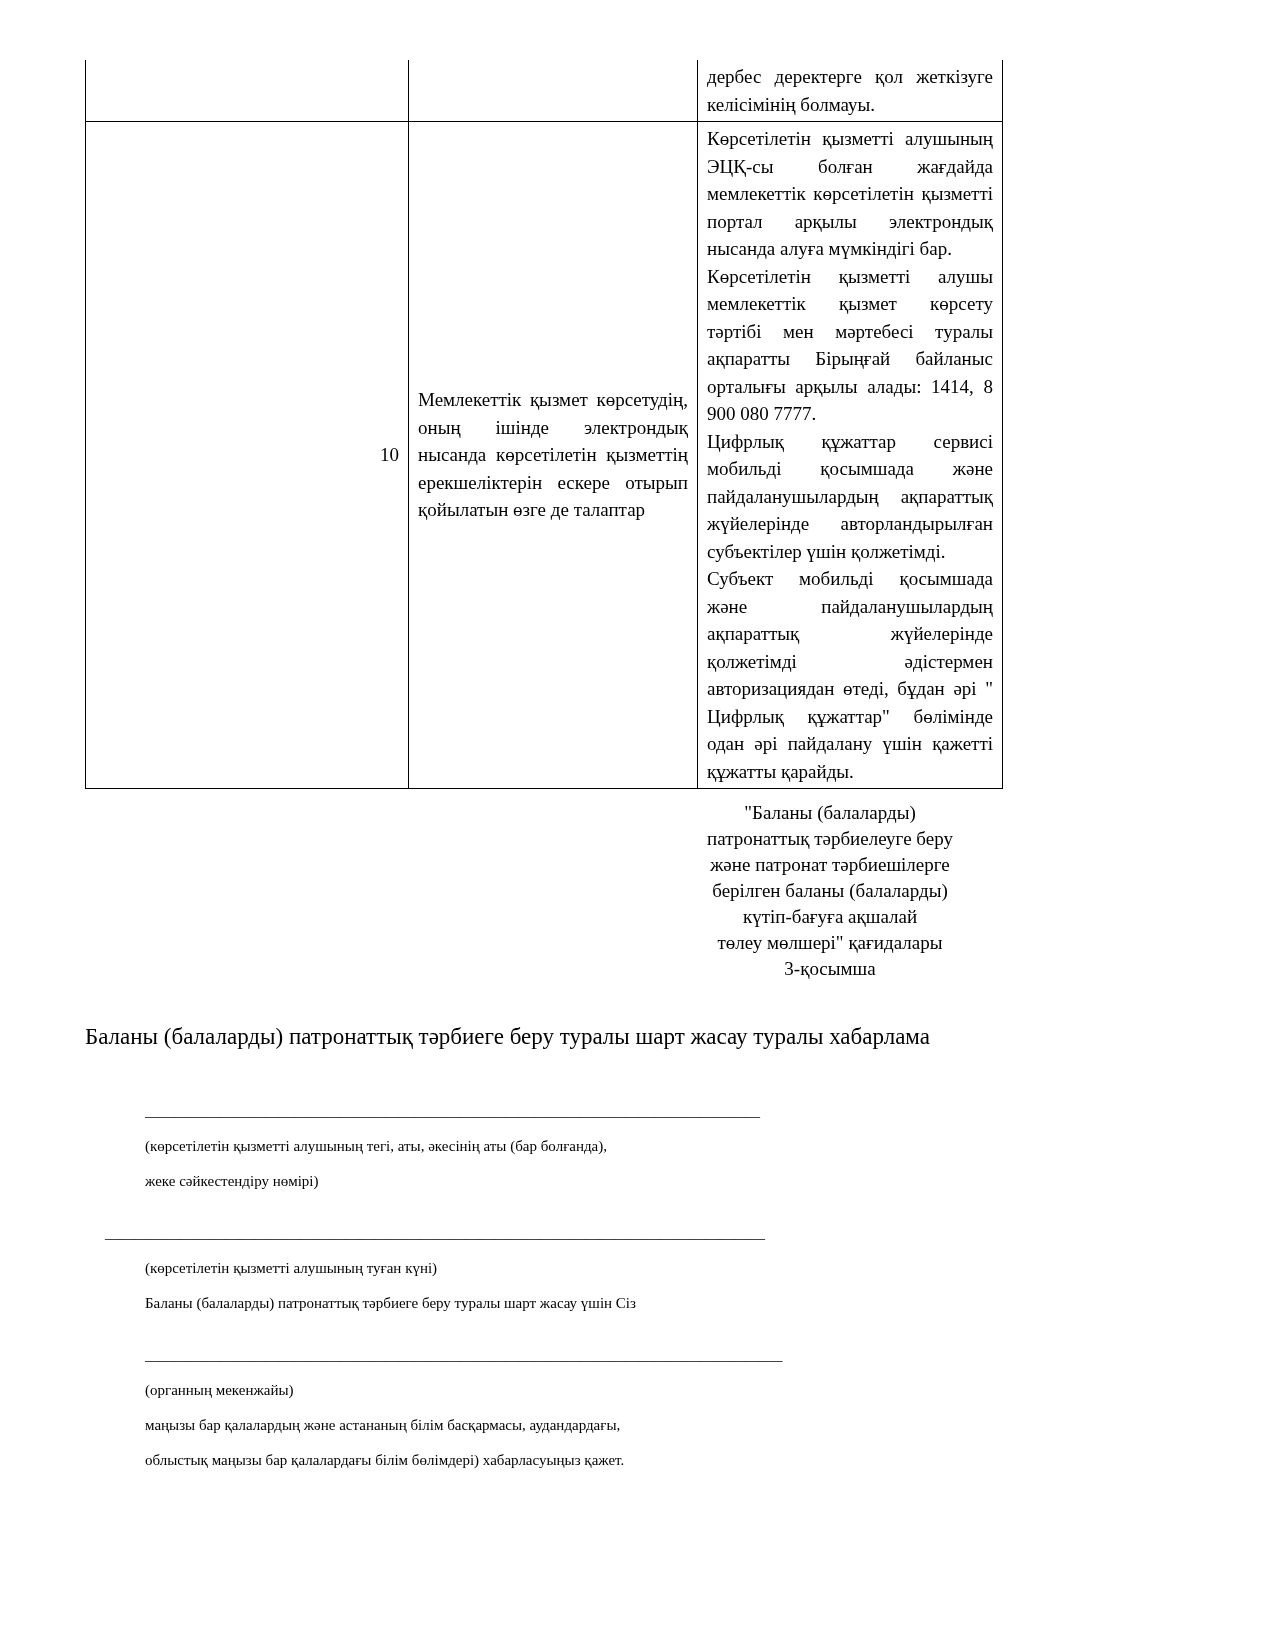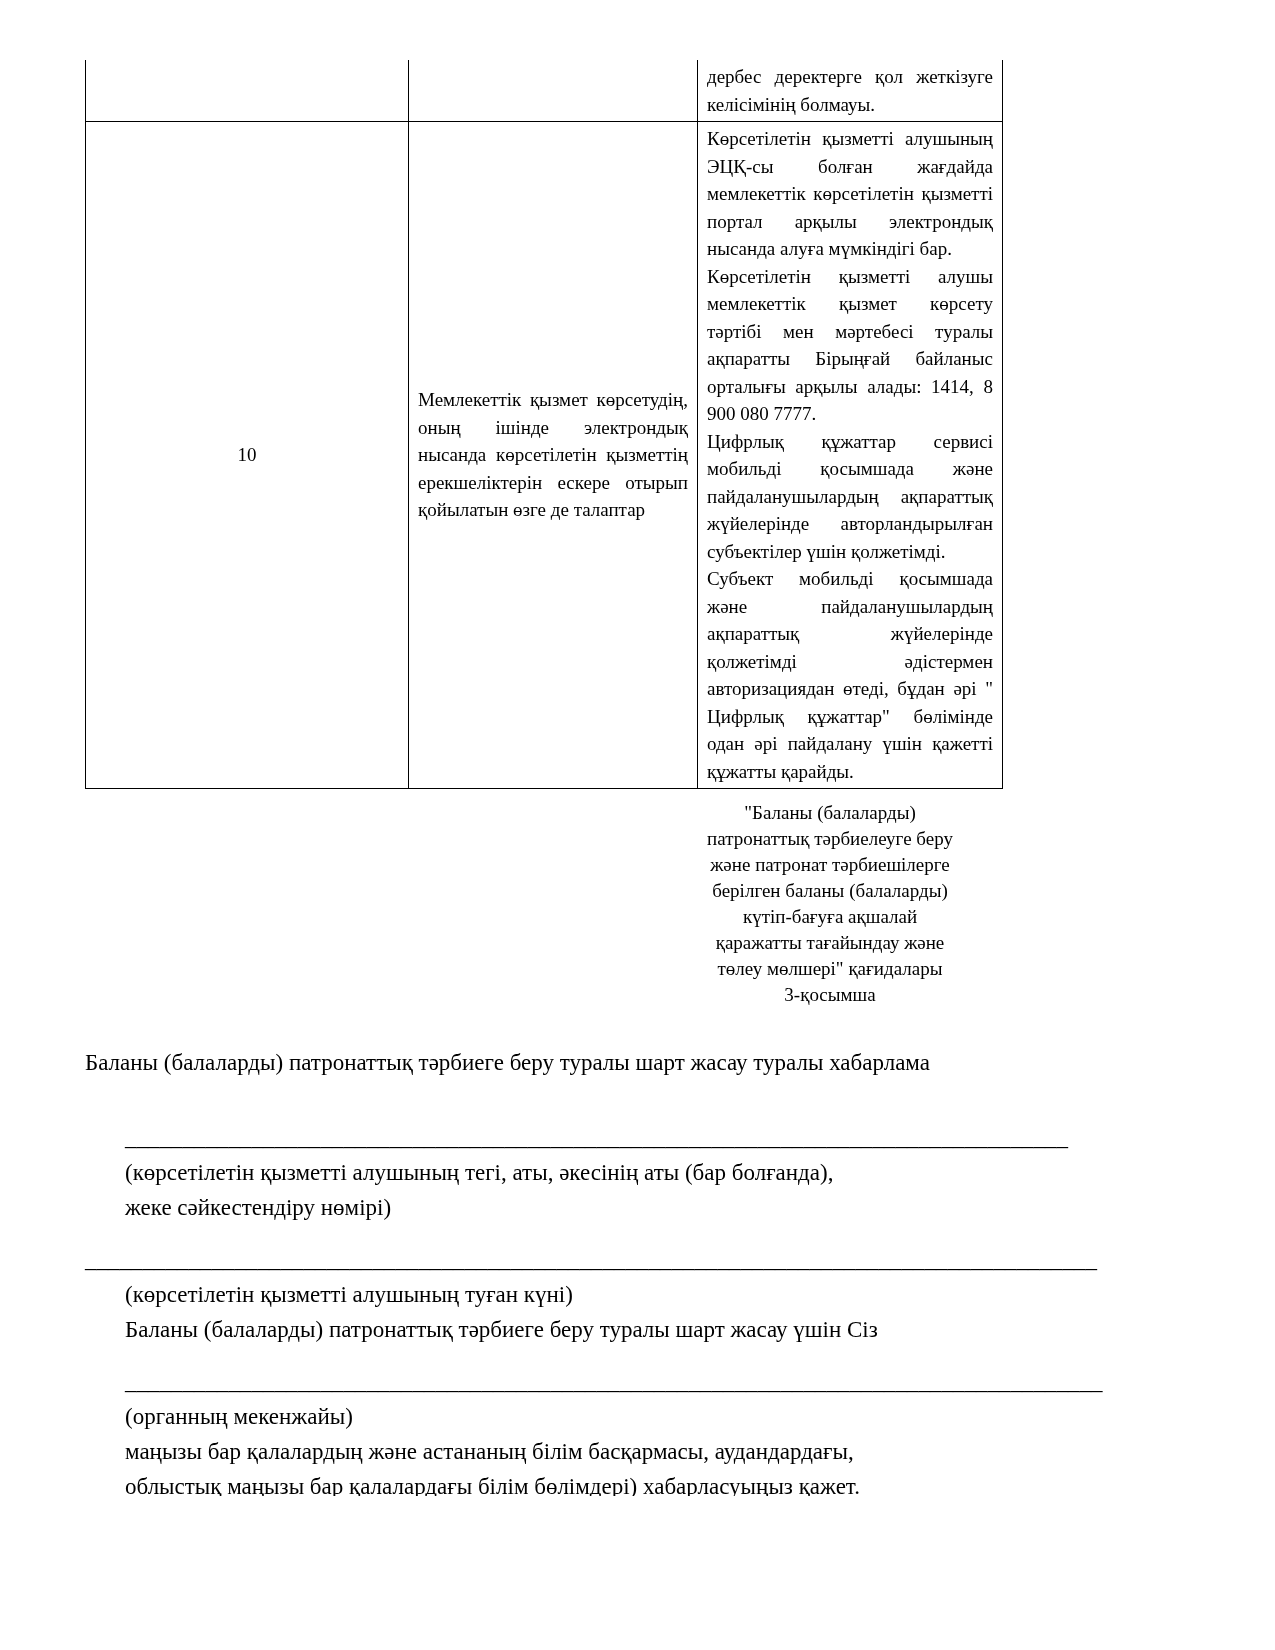--- a/index.html
+++ b/index.html
@@ -25,39 +25,39 @@
     font-size:19px;
     line-height:27.5px;
     padding:3px 9px;
     text-align:justify;
     vertical-align:middle;
     word-wrap:break-word;
   }
   table.req-table tr:first-child td { border-top:0; }
   table.req-table td.desc { vertical-align:top; }
   table.req-table td p { margin:0; }
-  table.req-table td.num { text-align:center; }
+  table.req-table td.num { text-align:right; }
 
   .annotation {
     width:380px;
     margin:11px 0 0 555px;
     text-align:center;
     font-size:19px;
     line-height:26px;
   }
   .annotation div { white-space:nowrap; }
 
   .heading {
     margin:40px 0 0 0;
     font-size:23px;
     font-weight:normal;
     line-height:30px;
   }
 
-  .form { margin-top:42px; font-size:23px; }
+  .form { margin-top:42px; font-size:15px;margin-left:20px; }
   .form .line { line-height:35px; white-space:nowrap; }
   .form .indent { margin-left:40px; }
   .form .gap { margin-top:17px; }
   .form .uline { letter-spacing:0; }
 </style>
 </head>
 <body>
 
 <div class="page">
 
@@ -89,21 +89,20 @@
       </tr>
     </tbody>
   </table>
 
   <div class="annotation">
     <div>"Баланы (балаларды)</div>
     <div>патронаттық тәрбиелеуге беру</div>
     <div>және патронат тәрбиешілерге</div>
     <div>берілген баланы (балаларды)</div>
     <div>күтіп-бағуға ақшалай</div>
-    <div>қаражатты тағайындау және</div>
     <div>төлеу мөлшері" қағидалары</div>
     <div>3-қосымша</div>
   </div>
 
   <div class="heading">Баланы (балаларды) патронаттық тәрбиеге беру туралы шарт жасау туралы хабарлама</div>
 
   <div class="form">
     <div class="line indent uline">__________________________________________________________________________________</div>
     <div class="line indent">(көрсетілетін қызметті алушының тегі, аты, әкесінің аты (бар болғанда),</div>
     <div class="line indent">жеке сәйкестендіру нөмірі)</div>

